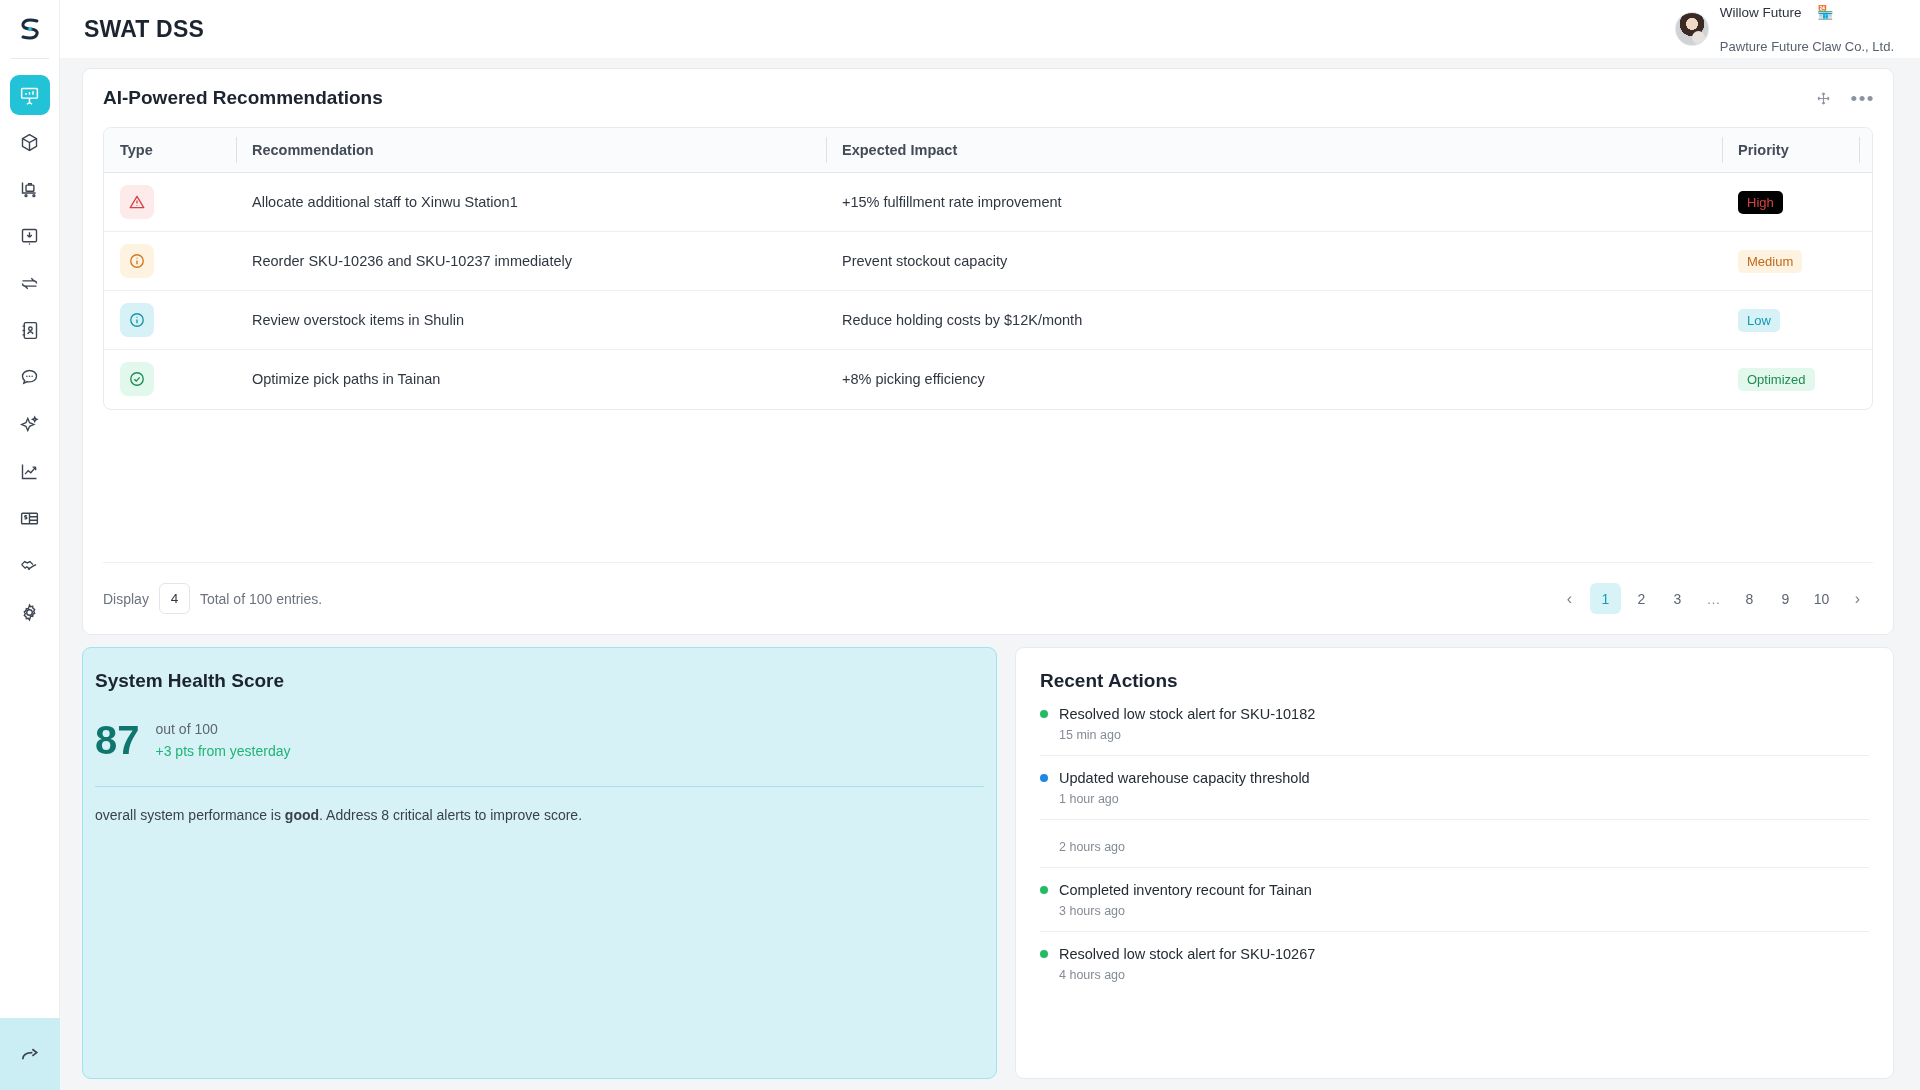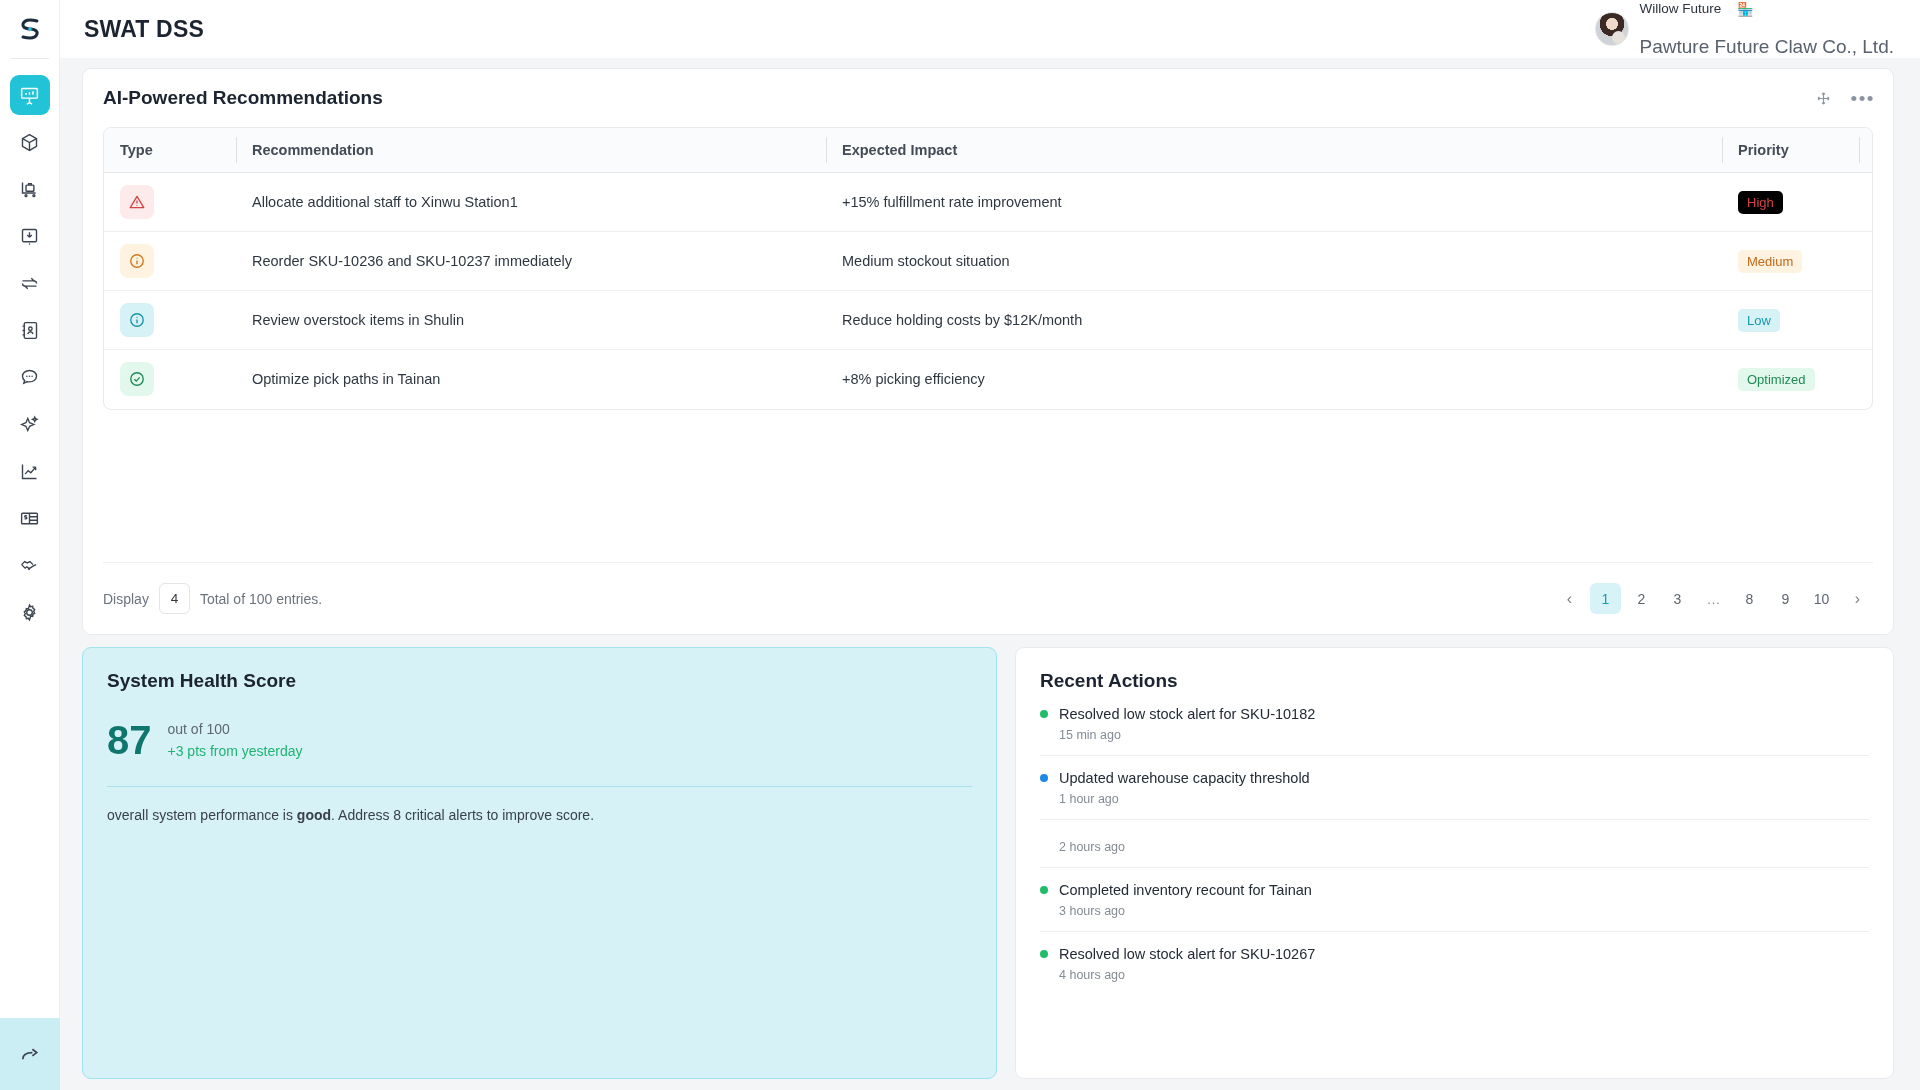--- a/index.html
+++ b/index.html
@@ -45,21 +45,21 @@
   #avatar {
     width: 34px; height: 34px; border-radius: 50%;
     background: radial-gradient(circle at 50% 34%, #f0d8c6 0 22%, #3b2a24 23% 46%, #cfd3d8 47% 100%);
     border: 1px solid #e3e5e8; overflow: hidden; position: relative; flex: none;
   }
   #avatar::after {
     content: ""; position: absolute; left: 52%; top: 56%;
     width: 13px; height: 13px; border-radius: 50%; background: #e8e2dc;
   }
   .user-line1 { font-size: 13.5px; color: #2c333d; display: flex; align-items: center; gap: 16px; }
-  .user-line2 { font-size: 19px; color: #59616c; margin-top: 19px; }
+  .user-line2 { font-size: 13px; color: #59616c; margin-top: 19px; }
 
   
   #main { position: absolute; left: 60px; top: 58px; right: 0; bottom: 0; padding: 10px 26px 0 22px; }
 
   .card {
     background: #ffffff; border: 1px solid #e8eaed; border-radius: 9px;
   }
 
   
   #rec-card { position: relative; height: 567px; padding: 18px 20px 0 20px; }
@@ -94,21 +94,21 @@
   #pager-right { margin-left: auto; display: flex; align-items: center; gap: 5px; }
   .page-btn { min-width: 31px; height: 31px; padding: 0 7px; border-radius: 6px; display: flex; align-items: center; justify-content: center; font-size: 14px; color: #5d6570; cursor: pointer; }
   .page-btn.active { background: #d8f3f8; color: #119fb2; }
   .page-btn.arrow { color: #7b838e; font-size: 16px; }
   .page-btn.dots { color: #8b929c; cursor: default; }
 
   
   #bottom-row { display: flex; gap: 18px; margin-top: 12px; height: 432px; }
   #health-card {
     width: 915px; background: #d7f2f7; border: 1px solid #9fe3ee; border-radius: 9px;
-    padding: 22px 24px;
+    padding: 22px 12px;
   }
   #health-title { font-size: 19px; font-weight: bold; color: #1b2430; }
   #score-row { display: flex; align-items: flex-start; gap: 16px; margin-top: 29px; }
   #score-value { font-size: 40px; font-weight: bold; color: #0f766e; line-height: 38px; }
   #score-of { font-size: 14px; color: #5d6771; }
   #score-delta { font-size: 14px; color: #1fb472; margin-top: 6px; }
   #health-divider { height: 1px; background: #a9e2ea; margin: 27px 0 0 0; }
   #health-note { margin-top: 20px; font-size: 14px; color: #39414b; }
   #health-note b { font-weight: bold; }
 
@@ -292,21 +292,21 @@
             <td>
               <div class="type-chip" style="background:#fdf3e0">
                 <svg width="18" height="18" viewBox="0 0 24 24" fill="none" stroke="#d2781f" stroke-width="1.8">
                   <circle cx="12" cy="12" r="8.3"></circle>
                     <path d="M12 11.2v5"></path>
                     <circle cx="12" cy="8.2" r=".8" fill="#d2781f" stroke="none"></circle>
                 </svg>
               </div>
             </td>
             <td>Reorder SKU-10236 and SKU-10237 immediately</td>
-            <td>Medium stockout situation</td>
+            <td>Prevent stockout capacity</td>
             <td>
               <span class="badge" style="background:#fdf3e0;color:#c06818">Medium</span>
             </td>
           </tr>
           <tr>
             <td>
               <div class="type-chip" style="background:#d6f2f7">
                 <svg width="18" height="18" viewBox="0 0 24 24" fill="none" stroke="#1a93a8" stroke-width="1.8">
                   <circle cx="12" cy="12" r="8.3"></circle>
                     <path d="M12 11.2v5"></path>

